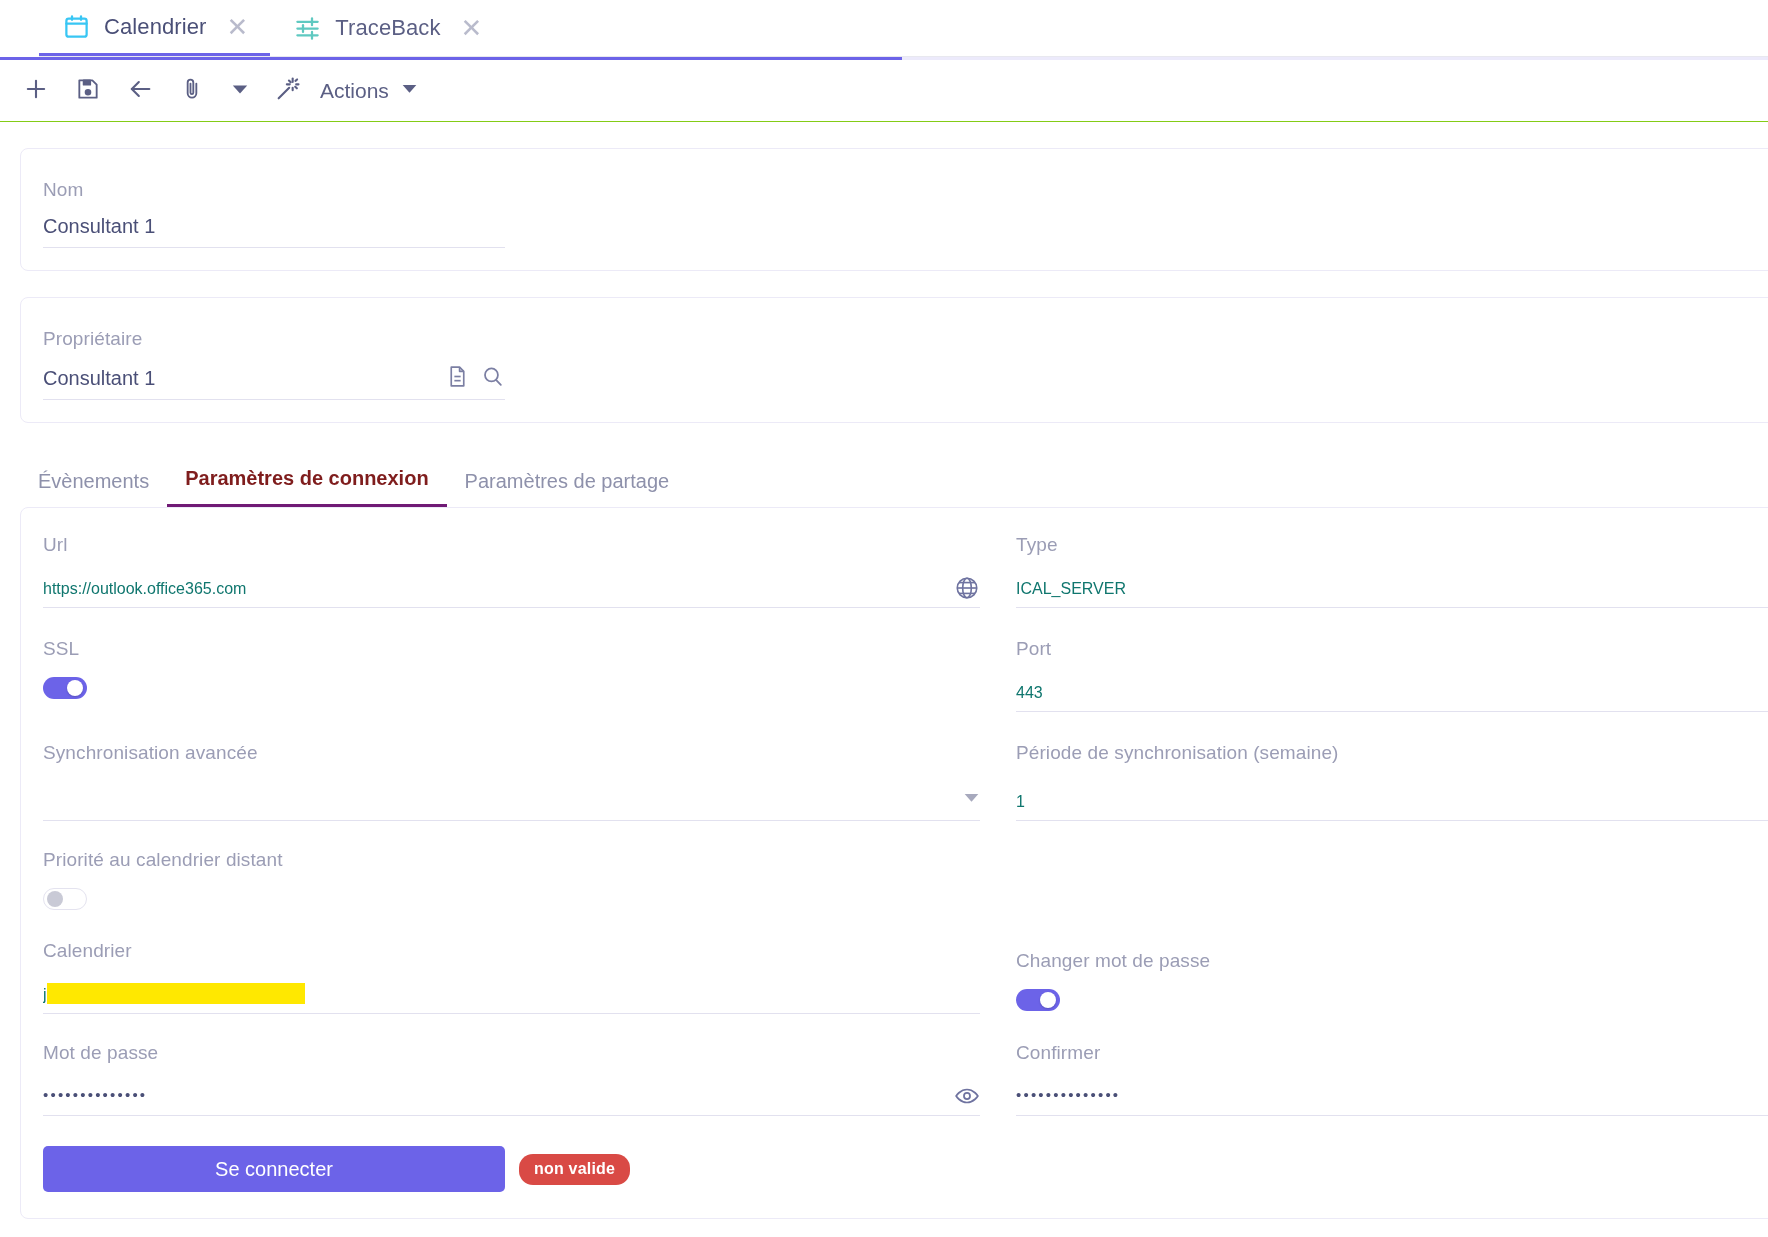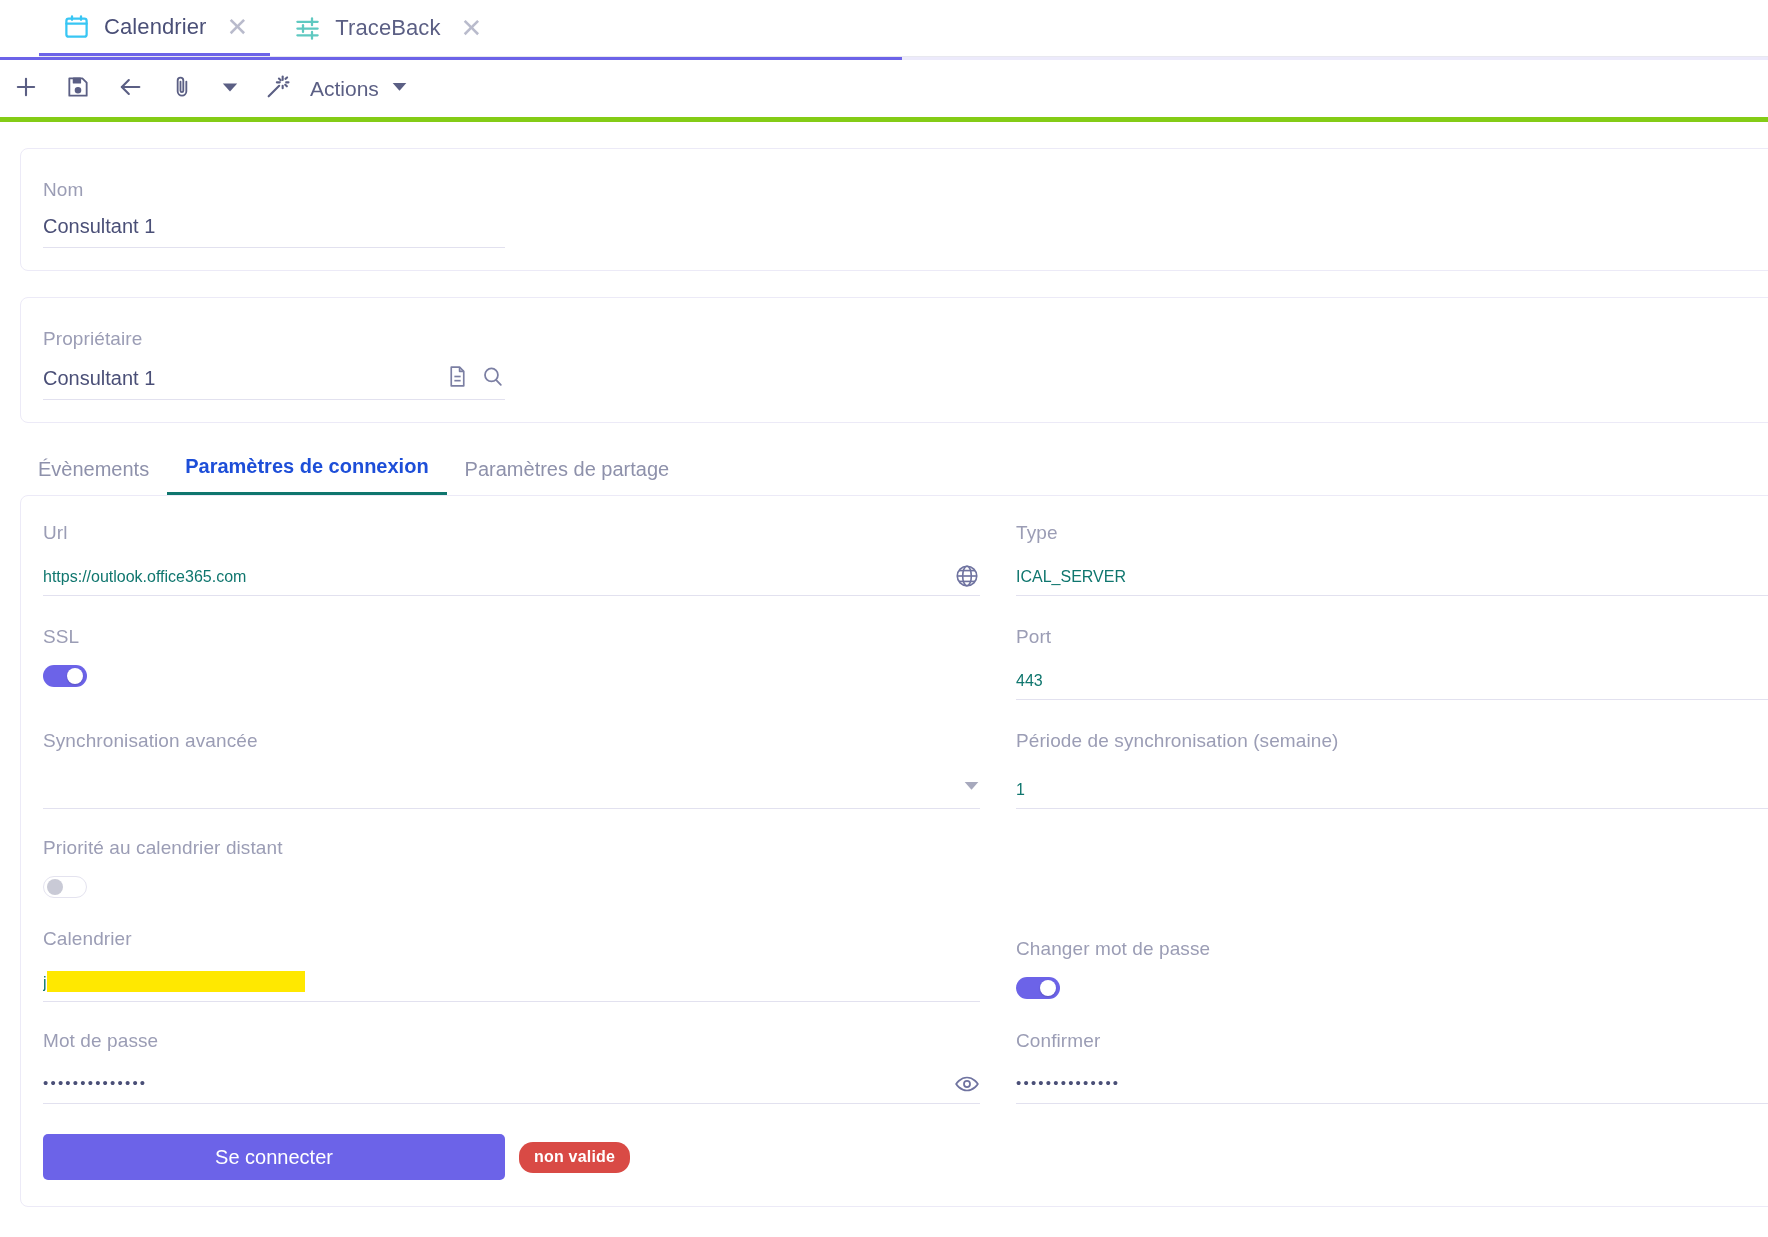--- a/index.html
+++ b/index.html
@@ -64,21 +64,22 @@
   .progress-fill {
     position: absolute; left: 0; top: 0; bottom: 0;
     width: 51%;
     background: #6c63e8;
   }
   .toolbar {
     height: 62px;
     display: flex;
     align-items: center;
     gap: 0;
-    border-bottom: 5px solid #84cc16;
+    padding-left: 10px;
+    border-bottom: 1px solid #84cc16;
     background: #ffffff;
   }
   .tb-btn {
     width: 52px; height: 52px;
     display: flex; align-items: center; justify-content: center;
     cursor: pointer;
     color: #5b5f84;
   }
   .tb-caret { width: 44px; }
   .tb-actions {
@@ -129,34 +130,34 @@
   .field-icons {
     display: flex; align-items: center; gap: 10px;
     padding-bottom: 6px;
     color: #7b7fa3;
   }
 
   
   .inner-tabs {
     display: flex;
     gap: 0;
-    margin: 28px 0 0 20px;
+    margin: 40px 0 0 20px;
     align-items: flex-end;
   }
   .inner-tab {
     font-size: 20px;
     color: #8e91ab;
     padding: 4px 18px 14px 18px;
     cursor: pointer;
     white-space: nowrap;
   }
   .inner-tab.active {
-    color: #1d4ed8;
+    color: #7f1d1d;
     font-weight: bold;
-    border-bottom: 3px solid #0f766e;
+    border-bottom: 3px solid #701a75;
   }
 
   
   .panel {
     margin: 0 20px 0 20px;
     border: 1px solid #eceaf7;
     border-radius: 8px;
     padding: 26px 22px 26px 22px;
     width: calc(100% + 180px);
     background: #ffffff;

